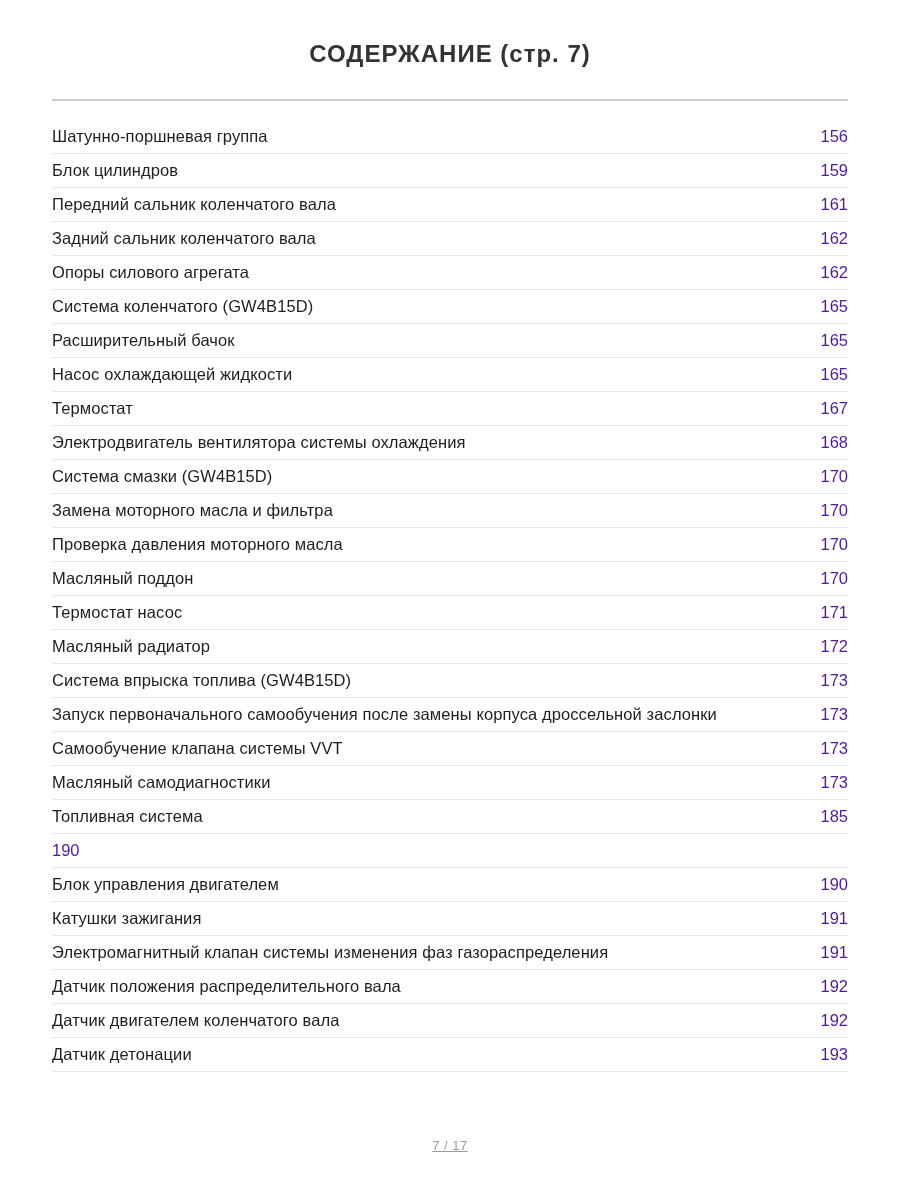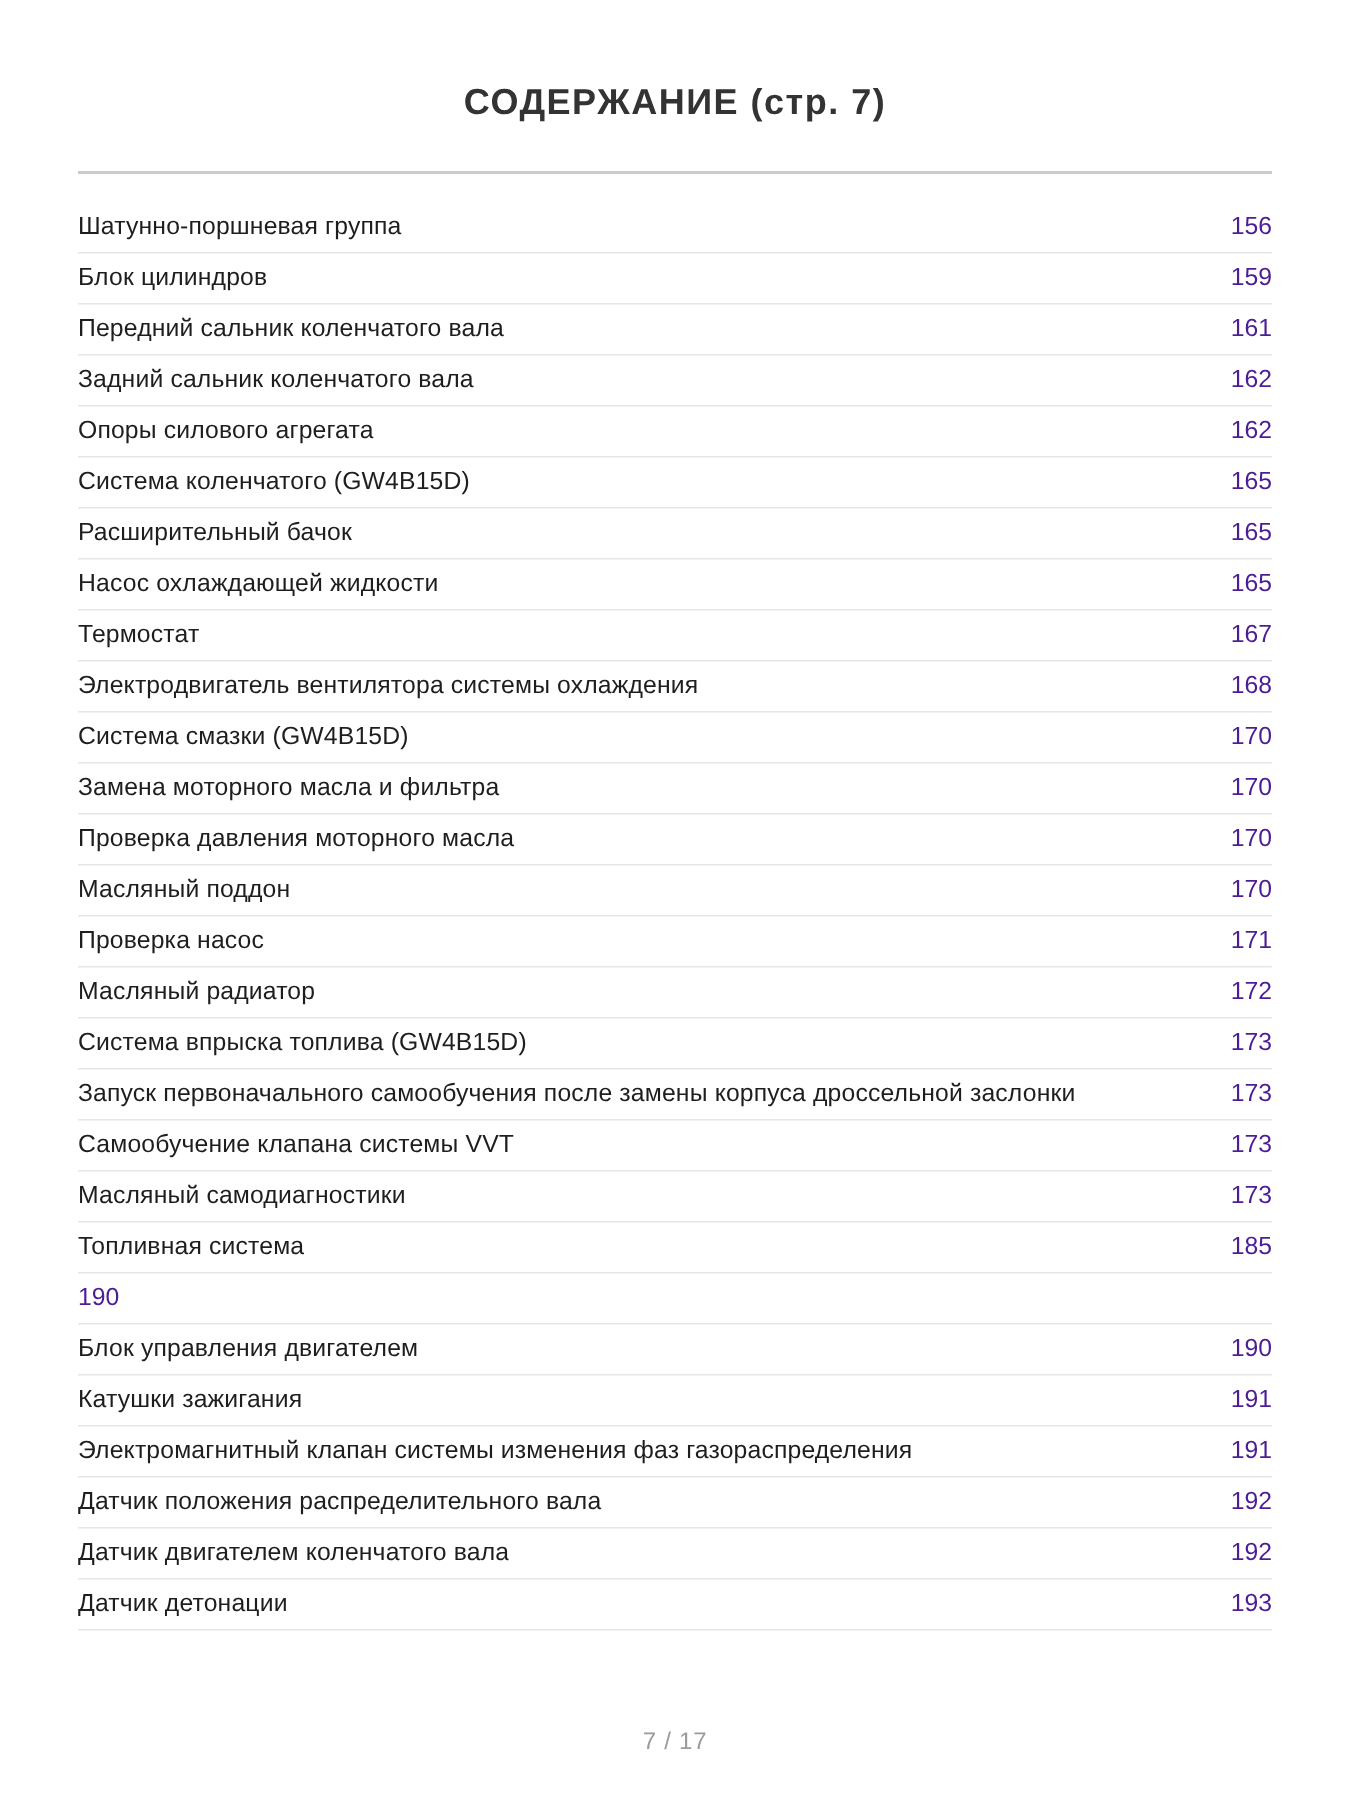--- a/index.html
+++ b/index.html
@@ -8,21 +8,21 @@
     background: #ffffff;
   }
   body {
     width: 900px;
     height: 1200px;
     font-family: "Liberation Sans", "DejaVu Sans", sans-serif;
     position: relative;
     overflow: hidden;
   }
   .page-title {
-    margin: 15px;
+    margin: 0;
     padding-top: 40px;
     text-align: center;
     font-size: 24px;
     line-height: 28px;
     font-weight: 700;
     letter-spacing: 1px;
     color: #333333;
   }
   .top-rule {
     border: none;
@@ -51,23 +51,24 @@
     overflow: hidden;
   }
   .toc-row-page {
     font-size: 16.5px;
     color: #4c1d95;
     flex: none;
   }
   .page-footer {
     margin-top: 66px;
     text-align: center;
-    font-size: 16px;
+    font-size: 13px;
     color: #9b9b9b;
     letter-spacing: 0.5px;
+    text-decoration: underline;
   }
 </style>
 </head>
 <body>
 
 <h1 class="page-title">СОДЕРЖАНИЕ (стр. 7)</h1>
 
 <hr class="top-rule">
 
 <div class="toc-list">
@@ -135,21 +136,21 @@
     <span class="toc-row-title">Проверка давления моторного масла</span>
     <span class="toc-row-page">170</span>
   </div>
 
   <div class="toc-row">
     <span class="toc-row-title">Масляный поддон</span>
     <span class="toc-row-page">170</span>
   </div>
 
   <div class="toc-row">
-    <span class="toc-row-title">Проверка насос</span>
+    <span class="toc-row-title">Термостат насос</span>
     <span class="toc-row-page">171</span>
   </div>
 
   <div class="toc-row">
     <span class="toc-row-title">Масляный радиатор</span>
     <span class="toc-row-page">172</span>
   </div>
 
   <div class="toc-row">
     <span class="toc-row-title">Система впрыска топлива (GW4B15D)</span>

